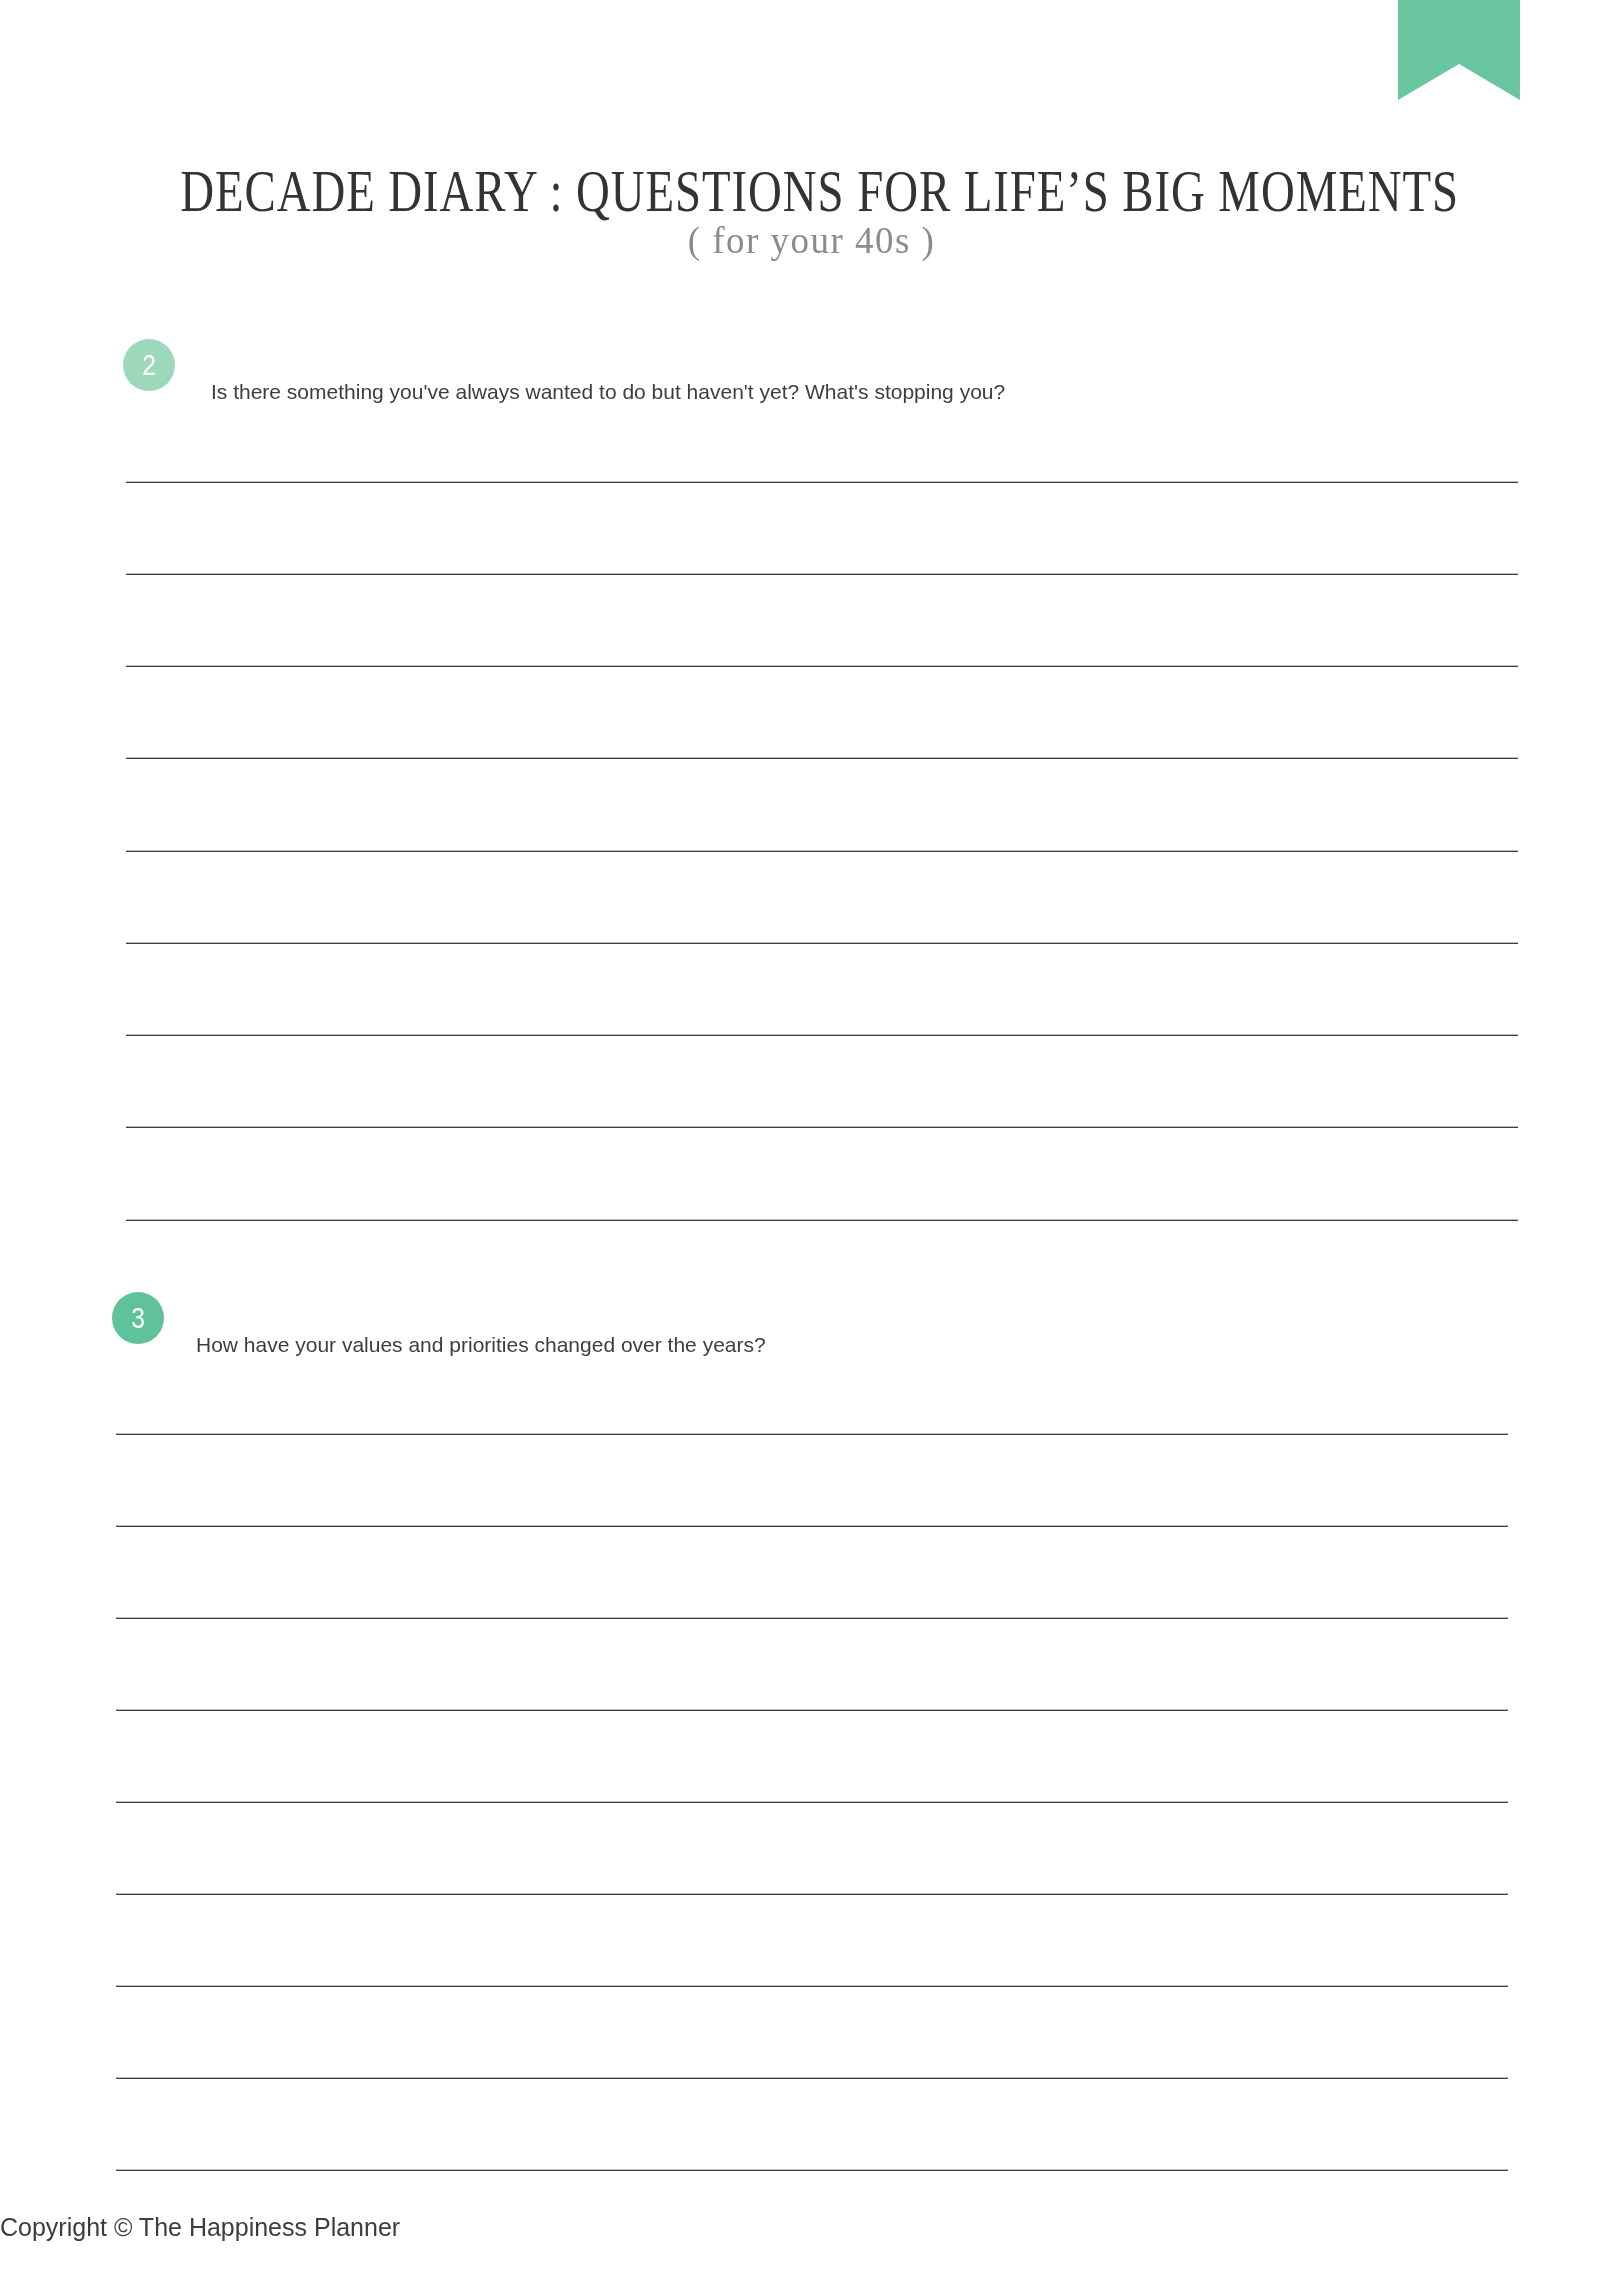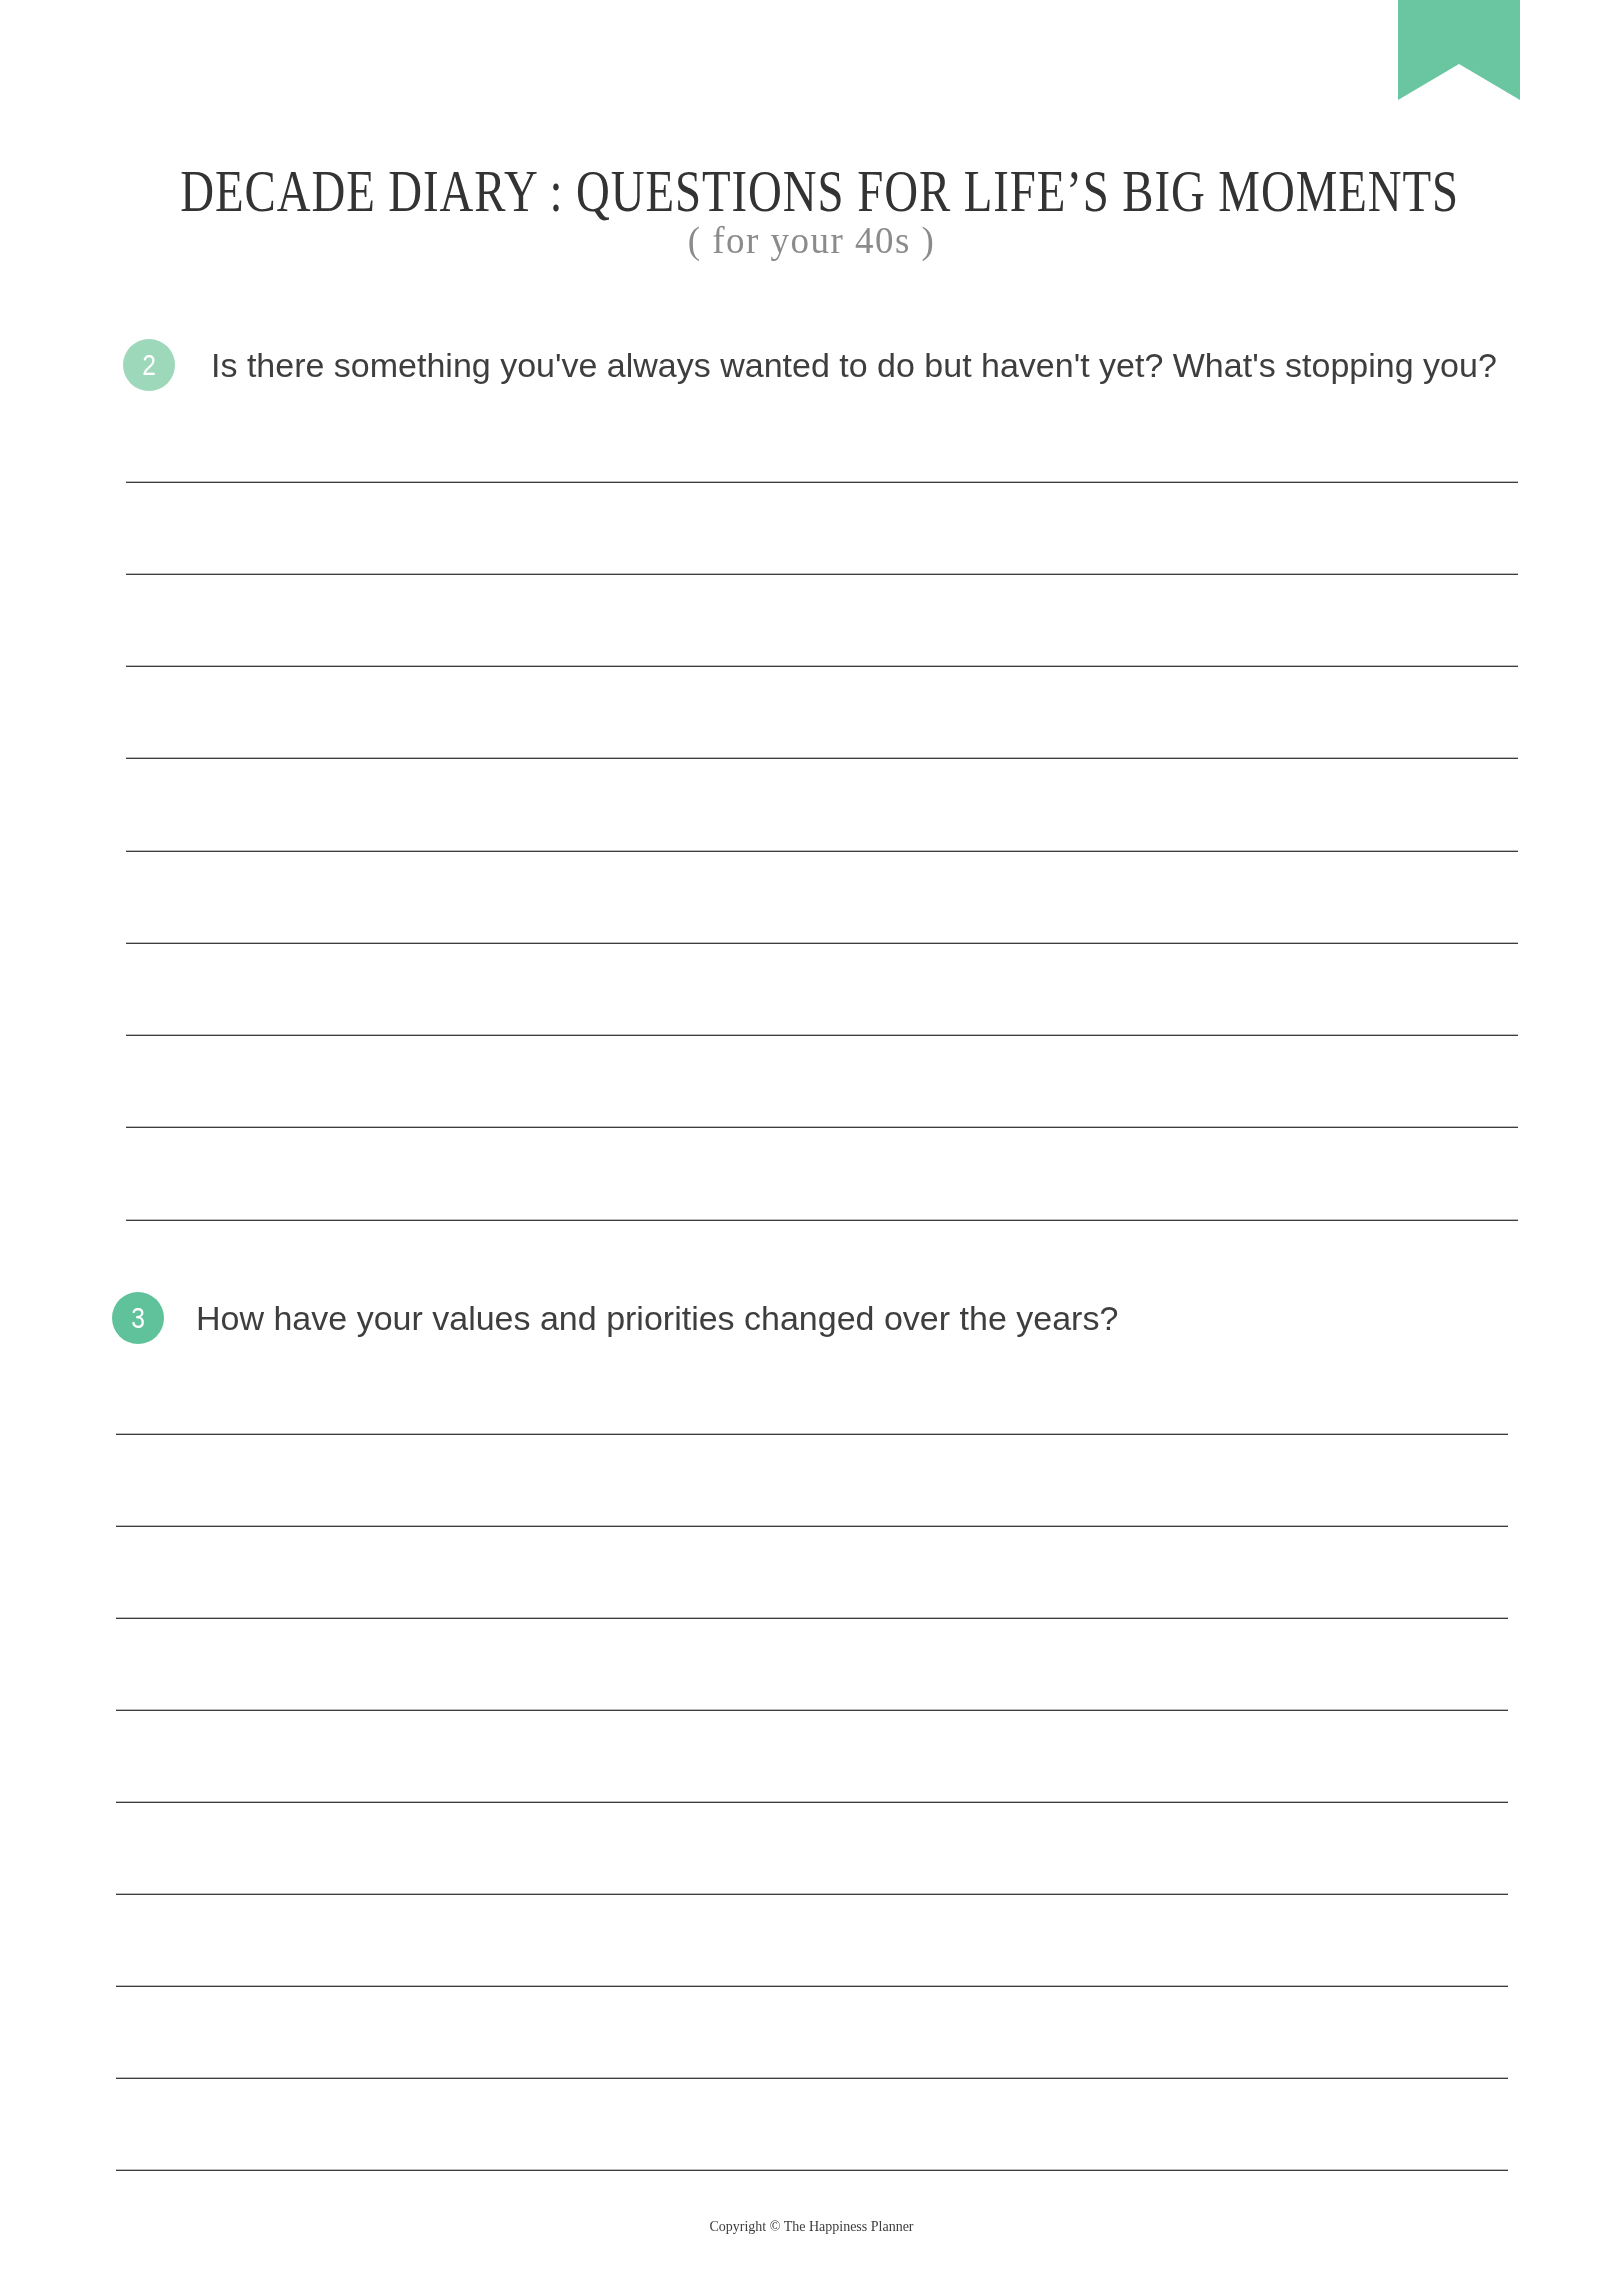--- a/index.html
+++ b/index.html
@@ -71,48 +71,47 @@
   .badge span {
     display: inline-block;
     color: #ffffff;
     font-size: 29px;
     transform: scaleX(0.85);
   }
   .q-text {
     position: absolute;
     height: 52px;
     line-height: 52px;
-    font-size: 34px;
+    font-size: 21px;
     color: #3e3e3e;
     white-space: nowrap;
+    margin-top: 27px;
   }
   #badge-q2 { left: 123px; top: 339px; }
   #text-q2  { left: 211px; top: 339px; }
   #badge-q3 { left: 112px; top: 1292px; }
   #text-q3  { left: 196px; top: 1292px; }
 
   
   .rule {
     position: absolute;
     height: 1.3px;
     background: #3e3e3e;
     box-shadow: 0 -0.7px 0 #9f9f9f;
   }
 
   
   .footer {
     position: absolute;
     left: 0;
     top: 2214px;
     width: 1623px;
-    text-align: center;
-    font-size: 14px;
+    font-size: 25px;
     line-height: 26px;
     color: #3d3d3d;
-    font-family: Liberation Serif, serif;
   }
 </style>
 </head>
 <body>
 
 <div class="page">
 
   <div class="bookmark" style="background: rgb(105, 198, 161);"></div>
 
   <div class="title-wrap">

